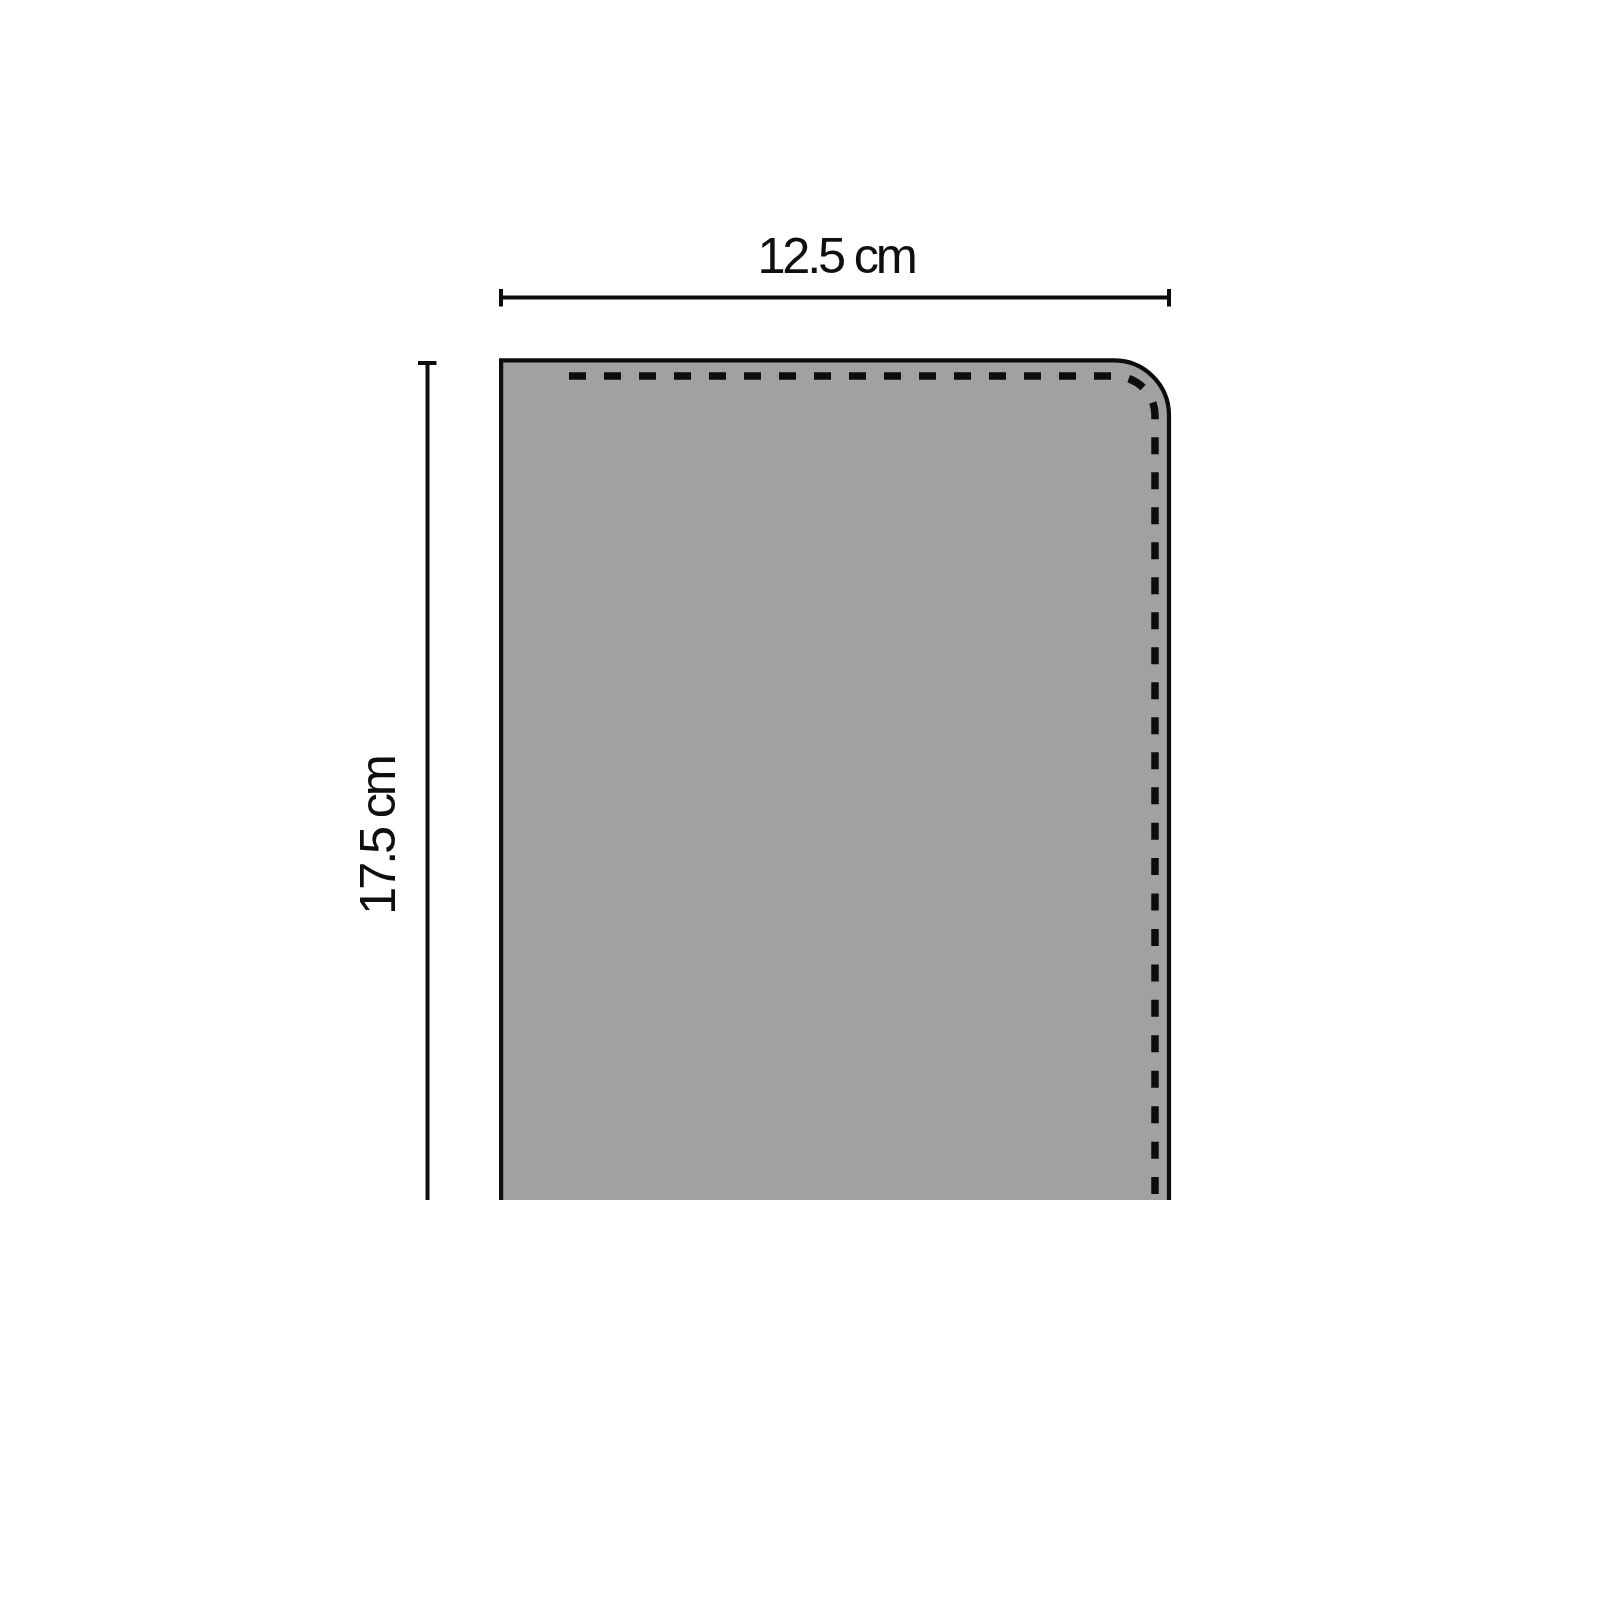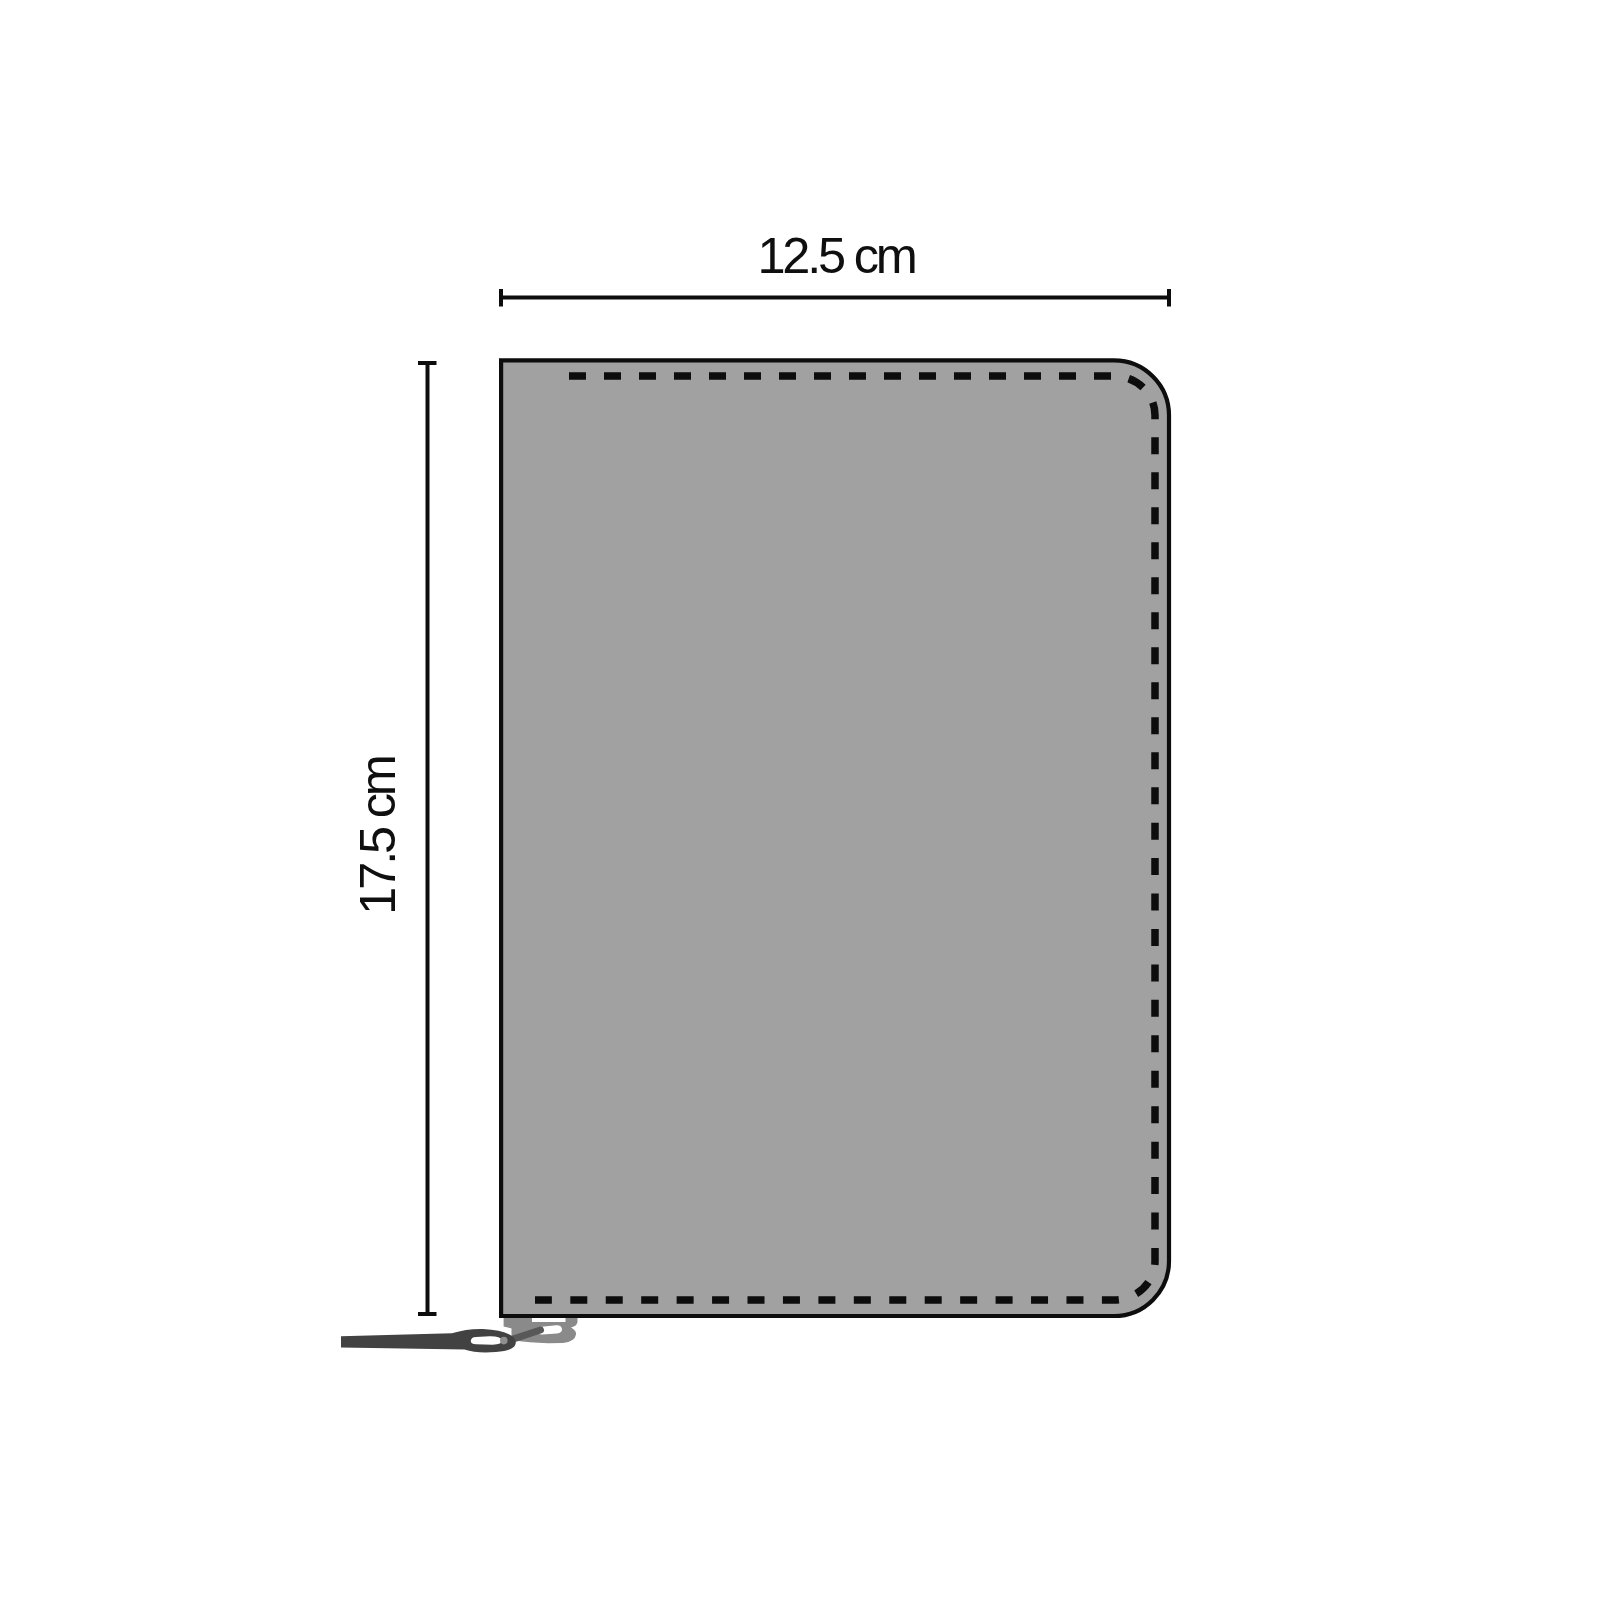--- a/index.html
+++ b/index.html
@@ -1,16 +1,16 @@
 <!DOCTYPE html>
 <html><head>
 <meta charset="utf-8">
 <style>
   html,body{margin:0;padding:0;background:#ffffff;}
-  .page{width:1600px;height:1600px;position:relative;overflow:hidden;background:#fca5a5;}
+  .page{width:1600px;height:1200px;position:relative;overflow:hidden;background:#fca5a5;}
   svg{display:block;}
   text{font-family:"Liberation Sans",sans-serif;fill:#0f0f0f;}
 </style>
 </head>
 <body>
 <div class="page">
 <svg width="1600" height="1600" viewBox="0 0 1600 1600" xmlns="http://www.w3.org/2000/svg">
 
   <rect x="0" y="0" width="1600" height="1600" fill="#ffffff"></rect>
 

